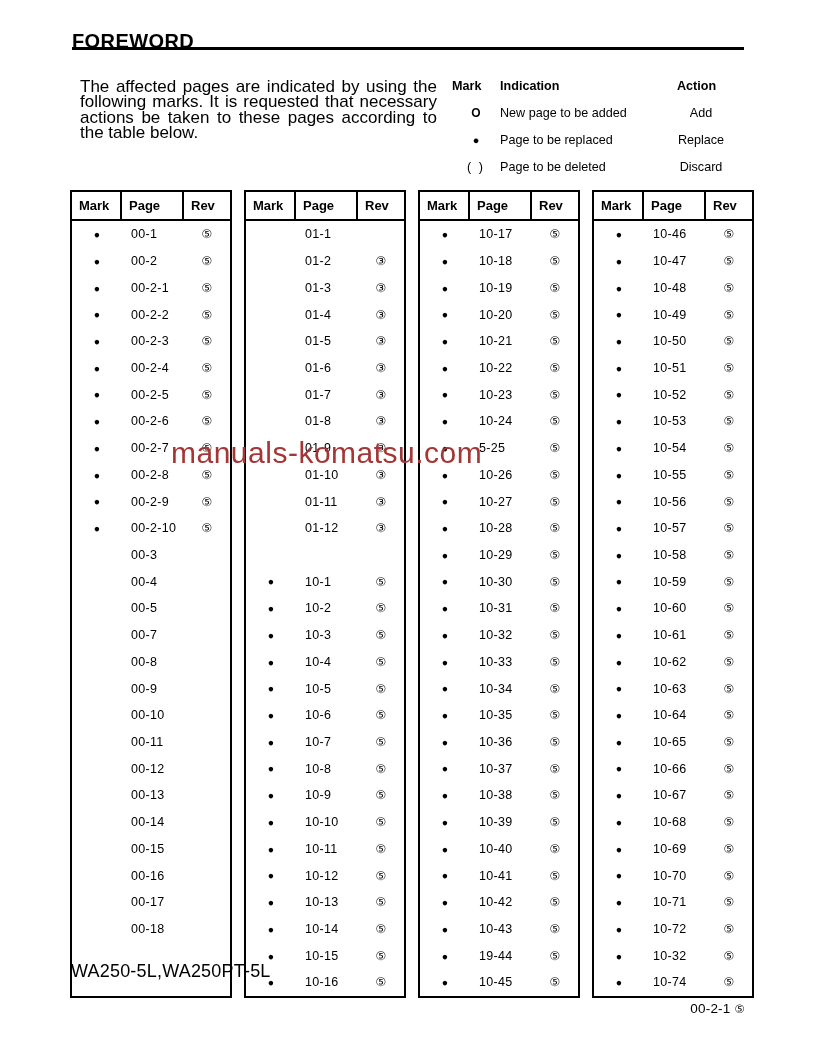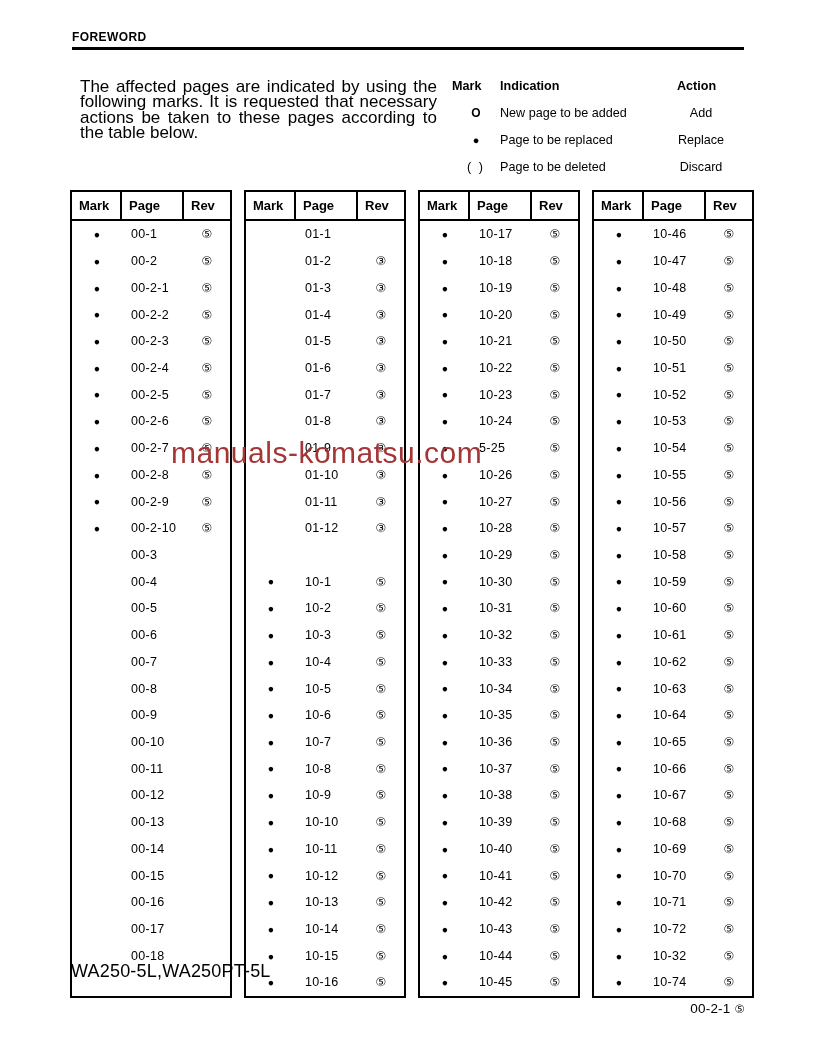--- a/index.html
+++ b/index.html
@@ -1,21 +1,21 @@
 <!DOCTYPE html>
 <html><head>
 <meta charset="utf-8">
 <style>
   html,body{margin:0;padding:0;}
   body{
     width:816px;height:1056px;position:relative;background:#ffffff;color:#000;
     font-family:"Liberation Sans", sans-serif;overflow:hidden;
   }
   .page-title{
-    position:absolute;left:72px;top:30px;font-size:12px;font-weight:bold;letter-spacing:.4px;
+    position:absolute;left:72px;top:30px;font-size:20px;font-weight:bold;letter-spacing:.4px;
   }
   .title-rule{
     position:absolute;left:72px;top:47px;width:672px;height:3px;background:#000;
   }
   .intro{
     position:absolute;left:80px;top:79px;width:357px;font-size:17px;line-height:15.4px;
     text-align:justify;
   }
   
   .legend{position:absolute;left:452px;top:79px;font-size:12.6px;}
@@ -169,25 +169,20 @@
           <span class="c-page">00-4</span>
           <span class="c-rev"></span>
         </div>
         <div class="trow">
           <span class="c-mark"></span>
           <span class="c-page">00-5</span>
           <span class="c-rev"></span>
         </div>
         <div class="trow">
           <span class="c-mark"></span>
-          <span class="c-page">00-6</span>
-          <span class="c-rev"></span>
-        </div>
-        <div class="trow">
-          <span class="c-mark"></span>
           <span class="c-page">00-7</span>
           <span class="c-rev"></span>
         </div>
         <div class="trow">
           <span class="c-mark"></span>
           <span class="c-page">00-8</span>
           <span class="c-rev"></span>
         </div>
         <div class="trow">
           <span class="c-mark"></span>
@@ -534,21 +529,21 @@
           <span class="c-page">10-42</span>
           <span class="c-rev">⑤</span>
         </div>
         <div class="trow">
           <span class="c-mark">●</span>
           <span class="c-page">10-43</span>
           <span class="c-rev">⑤</span>
         </div>
         <div class="trow">
           <span class="c-mark">●</span>
-          <span class="c-page">10-44</span>
+          <span class="c-page">19-44</span>
           <span class="c-rev">⑤</span>
         </div>
         <div class="trow">
           <span class="c-mark">●</span>
           <span class="c-page">10-45</span>
           <span class="c-rev">⑤</span>
         </div>
       </div>
   </div>
 

